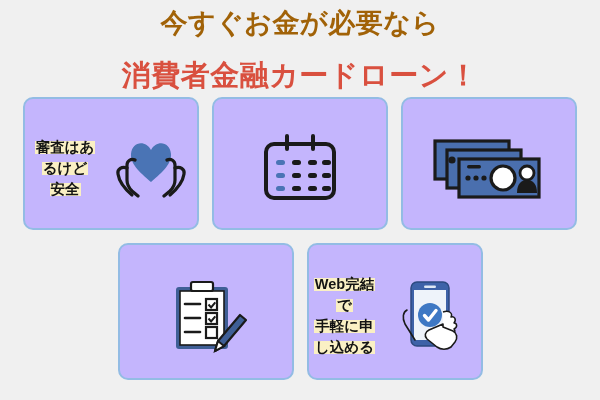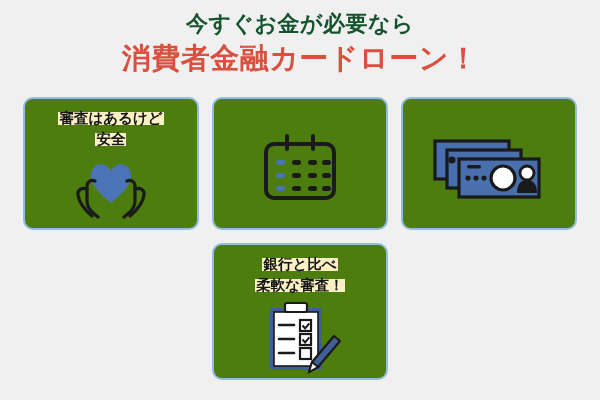--- a/index.html
+++ b/index.html
@@ -25,34 +25,34 @@
   
   .headline {
     position: absolute;
     left: 0;
     top: 8px;
     width: 600px;
     text-align: center;
   }
   .headline-line1 {
     display: block;
-    font-size: 22px;
+    font-size: 27px;
     line-height: 31px;
     font-weight: bold;
-    color: #14532d;
+    color: #a16207;
     letter-spacing: 0.5px;
   }
   .headline-line2 {
     display: block;
     font-size: 29px;
     line-height: 36px;
     font-weight: bold;
     color: #d9503f;
     letter-spacing: 0.5px;
-    margin-top: 1px;
+    margin-top: 18px;
   }
 
   
   .row {
     position: absolute;
     display: flex;
     justify-content: center;
   }
   .row-top {
     left: 0;
@@ -64,25 +64,25 @@
     left: 0;
     top: 243px;
     width: 600px;
     gap: 13px;
   }
 
   .card {
     box-sizing: border-box;
     width: 176px;
     height: 133px;
-    background: #4d7c0f;
+    background: #c4b5fd;
     border: 2px solid #93bce4;
     border-radius: 10px;
     display: flex;
-    flex-direction: column;
+    flex-direction: row;
     align-items: center;
     padding-top: 9px;
   }
   .row-bottom .card {
     height: 137px;
   }
 
   .card-title {
     text-align: center;
     font-size: 14.5px;
@@ -182,24 +182,20 @@
           <path d="M86 56 C86 47, 90 43, 96 43 C102 43, 106 47, 106 56 Z" fill="#1a1a1a"></path>
         </svg>
       </div>
     </div>
 
   </div>
 
   <div class="row row-bottom">
 
     <div class="card">
-      <div class="card-title">
-        <span class="hl">銀行と比べ</span><br>
-        <span class="hl">柔軟な審査！</span>
-      </div>
       <div class="card-icon">
         <svg width="92" height="74" viewBox="0 0 92 74">
           <rect x="16" y="8" width="52" height="62" rx="3" fill="#3f5f96"></rect>
           <rect x="20" y="12" width="44" height="54" fill="#ffffff" stroke="#1a1a1a" stroke-width="1.6"></rect>
           <rect x="31" y="3" width="22" height="9" rx="2" fill="#ffffff" stroke="#1a1a1a" stroke-width="2.2"></rect>
           <g stroke="#1a1a1a" stroke-width="2.6" stroke-linecap="round">
             <line x1="25" y1="25" x2="40" y2="25"></line>
             <line x1="25" y1="39" x2="40" y2="39"></line>
             <line x1="25" y1="53" x2="40" y2="53"></line>
           </g>
@@ -209,16 +205,34 @@
             <rect x="46" y="48" width="11" height="11"></rect>
           </g>
           <path d="M48.5 25.5 l2.6 3 4.2 -5.2" fill="none" stroke="#1a1a1a" stroke-width="2"></path>
           <path d="M48.5 39.5 l2.6 3 4.2 -5.2" fill="none" stroke="#1a1a1a" stroke-width="2"></path>
           <path d="M80 36 L58 62 L55 72 L64 67 L86 41 Z" fill="#3f5f96" stroke="#1a1a1a" stroke-width="2.2" stroke-linejoin="round"></path>
           <path d="M55 72 L58 62 L64 67 Z" fill="#ffffff" stroke="#1a1a1a" stroke-width="2"></path>
         </svg>
       </div>
     </div>
 
+    <div class="card">
+      <div class="card-title">
+        <span class="hl">Web完結で</span><br>
+        <span class="hl">手軽に申し込める</span>
+      </div>
+      <div class="card-icon">
+        <svg width="100" height="72" viewBox="0 0 100 72">
+          <rect x="30" y="2" width="38" height="64" rx="6" fill="#3e62a8" stroke="#2d4a80" stroke-width="1.5"></rect>
+          <rect x="33" y="10" width="32" height="50" fill="#eef3fa"></rect>
+          <rect x="43" y="5.5" width="12" height="2.6" rx="1.3" fill="#dfe8f5"></rect>
+          <circle cx="49" cy="35" r="12" fill="#3e78c4"></circle>
+          <path d="M43.5 35.5 l4 4.5 7.5 -9.5" fill="none" stroke="#ffffff" stroke-width="3.4" stroke-linecap="round" stroke-linejoin="round"></path>
+          <path d="M62 32 C68 30, 72 33, 70 37 C73 36, 76 39, 73 43 C76 43, 77 47, 73 49 C75 51, 73 55, 69 55 L62 55" fill="#ffffff" stroke="#1a1a1a" stroke-width="1.5" stroke-linejoin="round"></path>
+          <path d="M62 44 L48 50 C44 52, 43 56, 46 59 L56 67 C60 70, 66 70, 70 67 L74 62 C77 58, 76 53, 72 51 L62 47 Z" fill="#ffffff" stroke="#1a1a1a" stroke-width="1.6" stroke-linejoin="round"></path>
+          <path d="M26 30 C22 32, 21 38, 24 44 L34 60" fill="none" stroke="#1a1a1a" stroke-width="1.6" stroke-linecap="round"></path>
+        </svg>
+      </div>
+    </div>
 
   </div>
 
 </div>
 
 </body></html>

